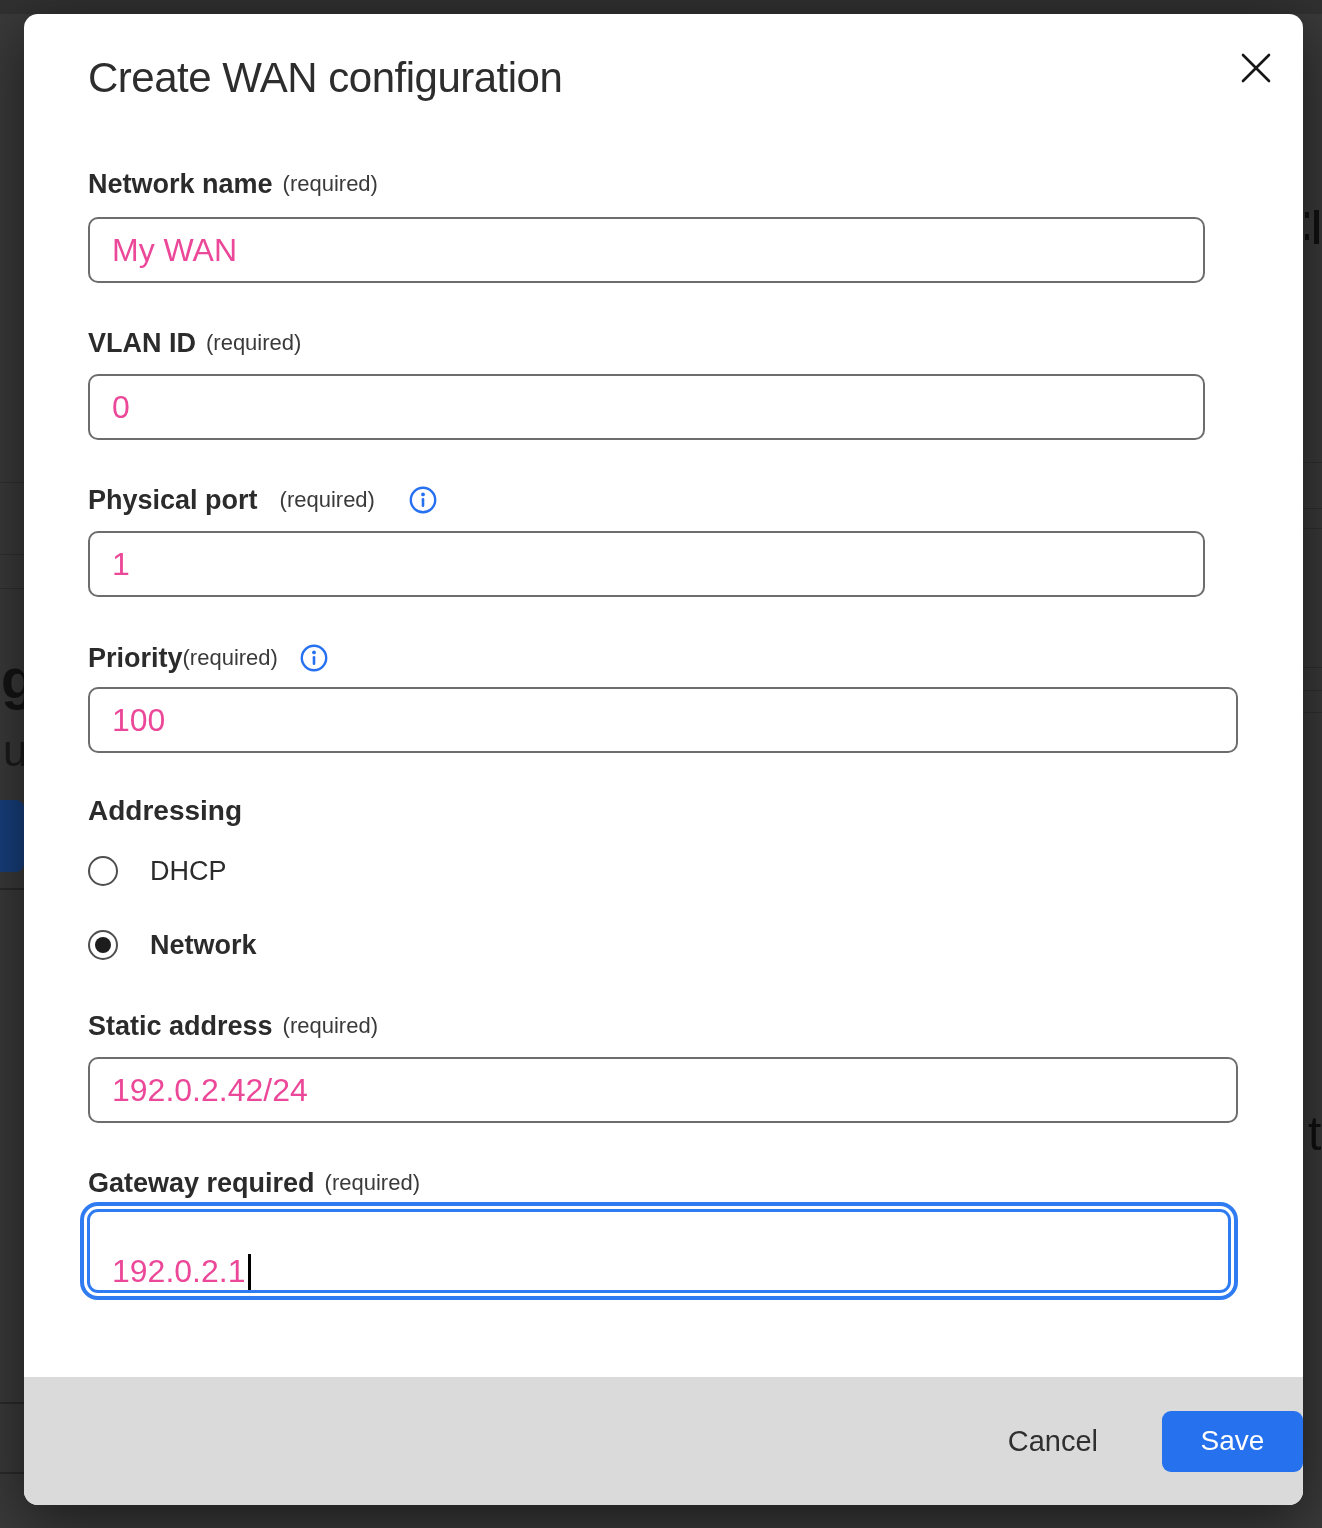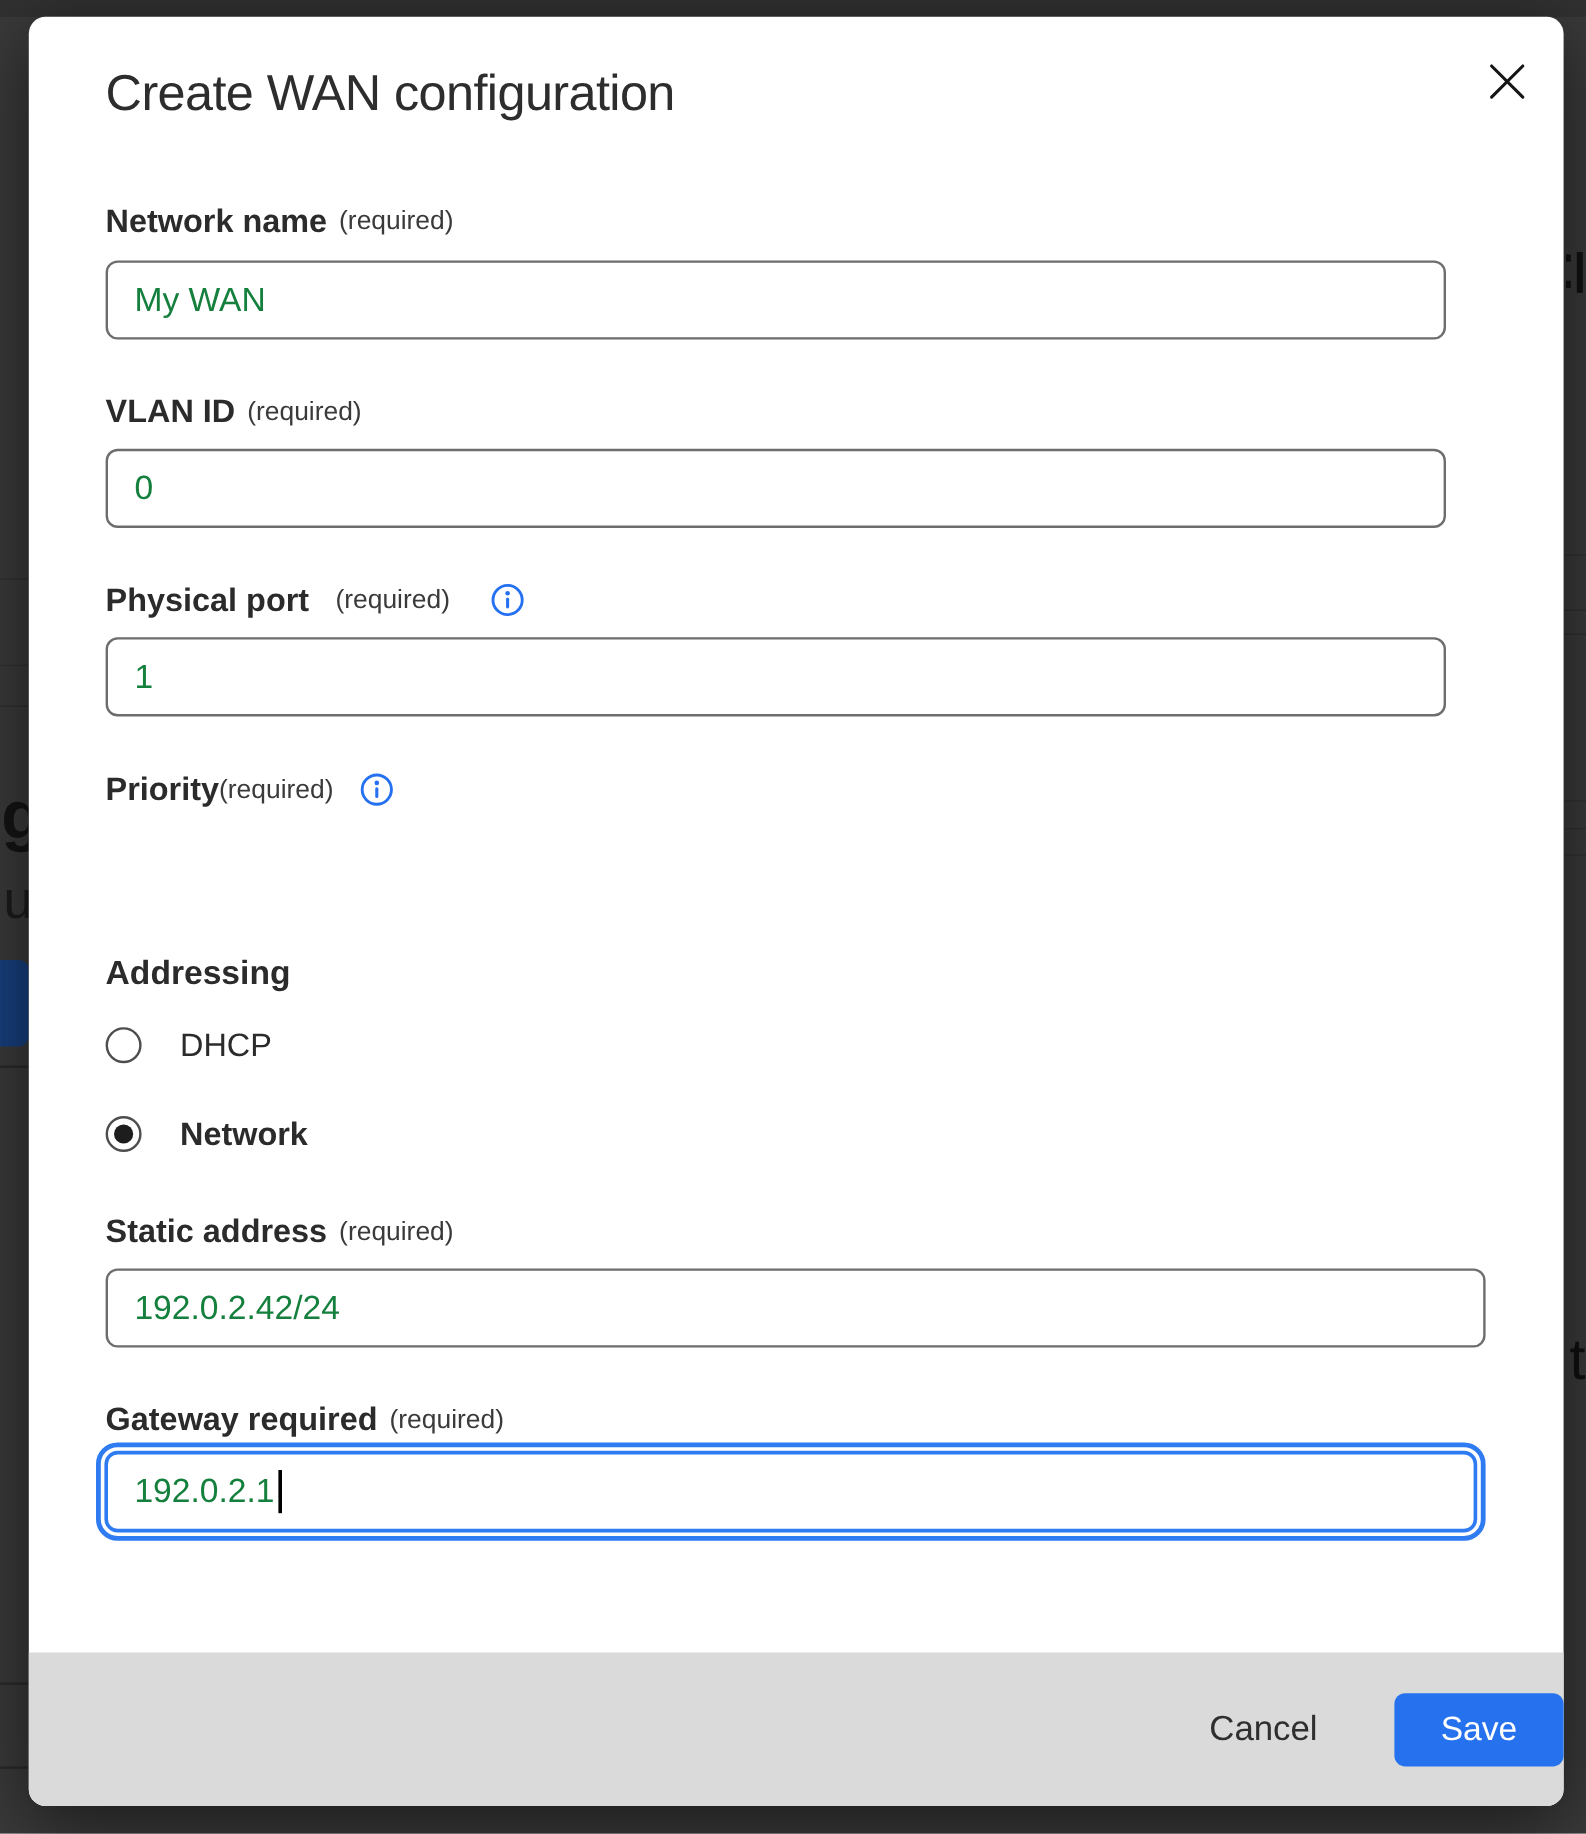--- a/index.html
+++ b/index.html
@@ -48,21 +48,21 @@
     font-size: 27px; font-weight: 700; color: #2b2b2b;
   }
   .req-note { font-weight: 400; font-size: 22px; color: #3a3a3a; margin-left: 10px; }
   .req-note.tight { margin-left: 0; }
   .info-icon { margin-left: 22px; width: 28px; height: 28px; display: inline-flex; }
 
   .text-input {
     position: absolute; left: 64px; width: 1117px; height: 66px;
     border: 2px solid #6d6d6d; border-radius: 10px; background: #fff;
     display: flex; align-items: center; padding: 0 22px;
-    font-size: 28px; color: #15803d;
+    font-size: 32px; color: #ec4899;
   }
   .text-input.wide { width: 1150px; }
 
   .pos-l1 { top: 152px; text-align: right; } .pos-in1 { top: 203px; }
   .pos-l2 { top: 311px; } .pos-in2 { top: 360px; }
   .pos-l3 { top: 468px; gap: 12px; } .pos-in3 { top: 517px; }
   .pos-l4 { top: 626px; } .pos-in4 { top: 673px; }
   .pos-addr { top: 781px; }
   .pos-r1 { top: 840px; } .pos-r2 { top: 914px; }
   .pos-l5 { top: 994px; } .pos-in5 { top: 1043px; }
@@ -84,22 +84,22 @@
   .radio-dot { width: 16px; height: 16px; border-radius: 50%; background: #1d1d1d; display: none; }
   .radio-row.selected .radio-dot { display: block; }
   .radio-label { margin-left: 32px; font-size: 27px; color: #2b2b2b; }
   .radio-row.selected .radio-label { font-weight: 700; }
 
   .focus-wrap {
     position: absolute; left: 56px; top: 1188px;
     border: 4px solid #2e7bf2; border-radius: 18px; padding: 3px; background: #fff;
   }
   .focus-wrap .text-input.focused {
-    position: static; width: 1144px; height: 68px;
-    border: 3px solid #2e7bf2; border-radius: 11px;
+    position: static; width: 1144px; height: 84px;
+    border: 3px solid #2e7bf2; border-radius: 11px; align-items: flex-end;
   }
   .caret { display: inline-block; width: 3px; height: 36px; background: #000; margin-left: 3px; }
 
   .modal-footer {
     position: absolute; left: 0; top: 1363px; width: 100%; height: 128px;
     background: #dadada; border-radius: 0 0 14px 14px;
     display: flex; align-items: center; justify-content: flex-end;
     gap: 52px;
   }
   .cancel-btn {
@@ -189,20 +189,23 @@
     <span>Priority</span>
     <span class="req-note tight">(required)</span>
     <span class="info-icon">
       <svg width="28" height="28" viewBox="0 0 28 28">
         <circle cx="14" cy="14" r="12.2" fill="none" stroke="#2671f1" stroke-width="2.4"></circle>
         <circle cx="14" cy="8.4" r="1.9" fill="#2671f1"></circle>
         <rect x="12.7" y="12" width="2.6" height="9" rx="1.3" fill="#2671f1"></rect>
       </svg>
     </span>
   </div>
+  <div class="text-input wide pos-in4">
+    <span>100</span>
+  </div>
 
   <div class="section-heading pos-addr">Addressing</div>
 
   <div class="radio-row pos-r1">
     <span class="radio-circle"></span>
     <span class="radio-label">DHCP</span>
   </div>
 
   <div class="radio-row pos-r2 selected">
     <span class="radio-circle">

